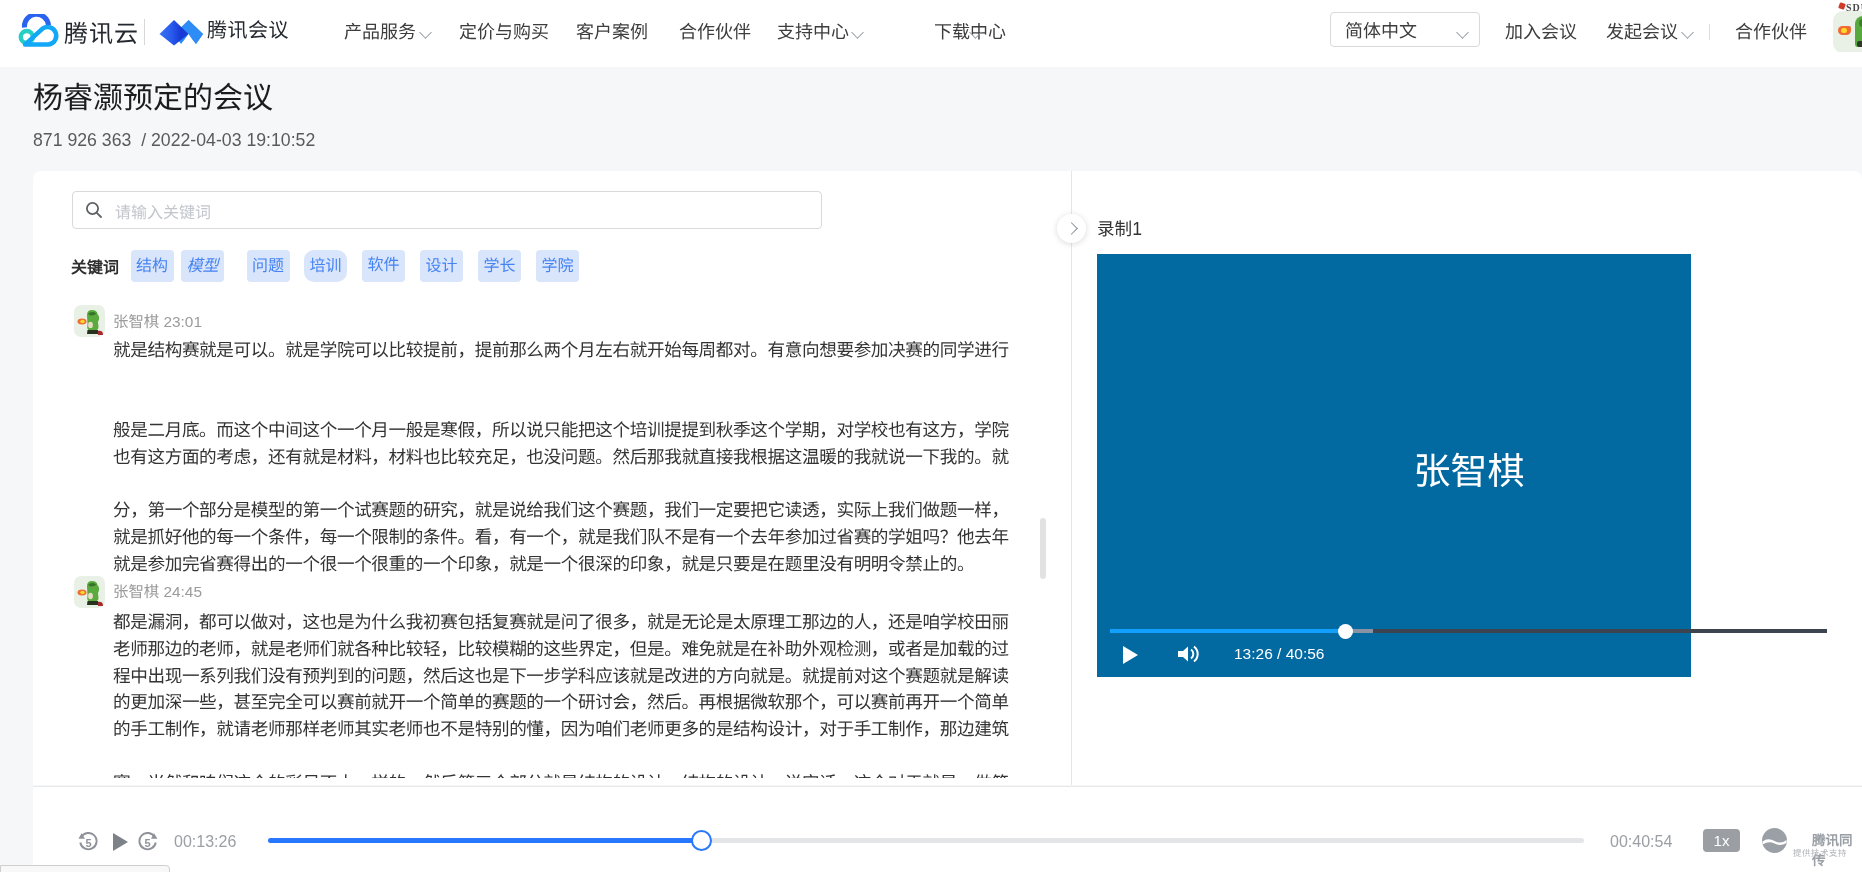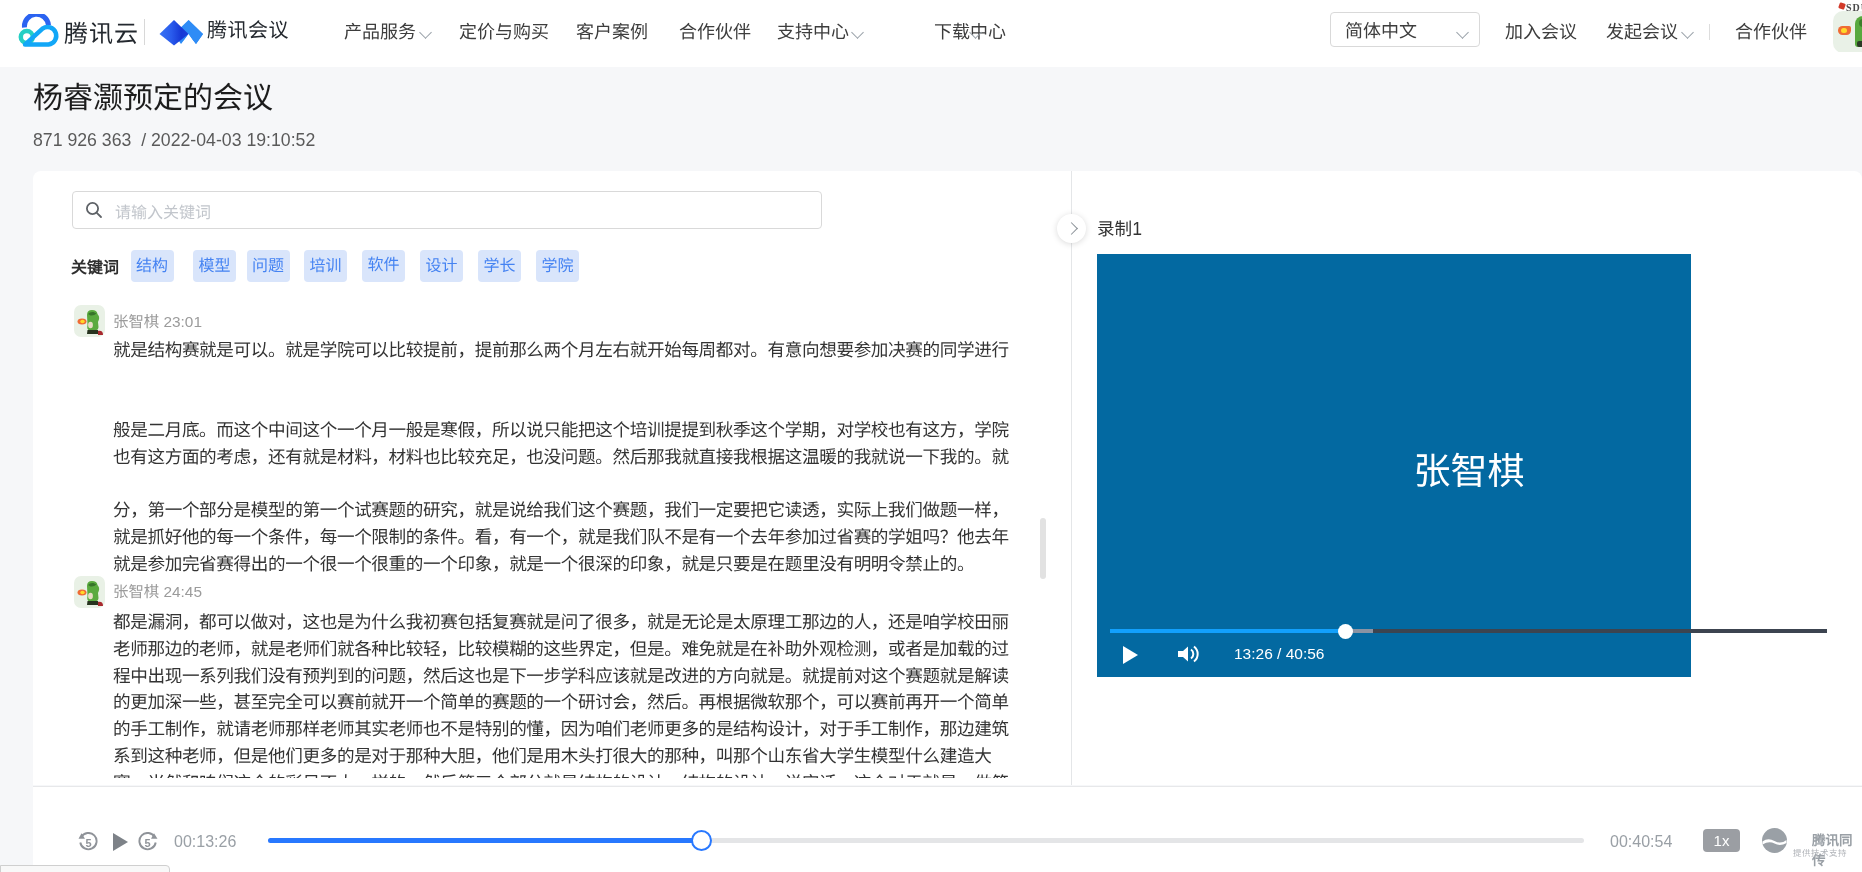--- a/index.html
+++ b/index.html
@@ -92,23 +92,23 @@
 
   <div class="abs" style="left:39px;top:20px;width:750px;height:38px;border:1px solid #d9d9d9;border-radius:4px;"></div>
   <svg class="abs" style="left:52px;top:30px" width="18" height="18" viewBox="0 0 18 18">
     <circle cx="7.5" cy="7.5" r="5.6" fill="none" stroke="#5f6368" stroke-width="1.8"></circle>
     <line x1="11.8" y1="11.8" x2="16" y2="16" stroke="#5f6368" stroke-width="1.8" stroke-linecap="round"></line>
   </svg>
   <div class="abs" style="left:82px;top:28px;font-size:16px;color:#c2c6cc;">请输入关键词</div>
 
   <div class="abs" style="left:38px;top:83px;font-size:16px;color:#2f2f2f;font-weight:700;">关键词</div>
   <div class="tag" style="left:97.5px;">结构</div>
-  <div class="tag" style="left:160px;">模型</div>
+  <div class="tag" style="left:148px;font-style:italic;">模型</div>
   <div class="tag" style="left:213.5px;">问题</div>
-  <div class="tag" style="left:271px;">培训</div>
+  <div class="tag" style="left:271px;border-radius:10px;">培训</div>
   <div class="tag" style="left:329px;font-family:Liberation Mono, monospace;">软件</div>
   <div class="tag" style="left:387px;">设计</div>
   <div class="tag" style="left:445px;">学长</div>
   <div class="tag" style="left:503px;">学院</div>
 
   <svg class="abs" style="left:41px;top:134px" width="31" height="32" viewBox="0 0 31 32">
     <rect x="0" y="0" width="31" height="32" rx="7" fill="#e9f1e6"></rect>
     <ellipse cx="8" cy="16.5" rx="4.5" ry="3" fill="#ef6c35"></ellipse>
     <ellipse cx="8.5" cy="16.5" rx="2.2" ry="1.7" fill="#ffd928"></ellipse>
     <path d="M 13,10 Q 13,5 18,5 Q 23,5 23.5,9 L 24.5,10.5 Q 26,13 24,17 L 24.5,22 Q 24.5,25 21,25.5 L 15,25.5 Q 12.5,24 13.5,20 Z" fill="#5aaa3f"></path>
@@ -134,21 +134,20 @@
     <ellipse cx="16.5" cy="20" rx="2.4" ry="3.2" fill="#e7dcc4"></ellipse>
     <path d="M 13.5,25 L 24,25 L 25,29 L 13,29 Z" fill="#27331f"></path>
     <path d="M 24,26 Q 29,25 29,30 L 24,30 Z" fill="#a8292f"></path>
   </svg>
   <div class="msgname" style="left:80px;top:408px;">张智棋 24:45</div>
   <div class="chatline" style="left:80px;top:437px;">都是漏洞，都可以做对，这也是为什么我初赛包括复赛就是问了很多，就是无论是太原理工那边的人，还是咱学校田丽</div>
   <div class="chatline" style="left:80px;top:463.8px;">老师那边的老师，就是老师们就各种比较轻，比较模糊的这些界定，但是。难免就是在补助外观检测，或者是加载的过</div>
   <div class="chatline" style="left:80px;top:490.6px;">程中出现一系列我们没有预判到的问题，然后这也是下一步学科应该就是改进的方向就是。就提前对这个赛题就是解读</div>
   <div class="chatline" style="left:80px;top:517.4px;">的更加深一些，甚至完全可以赛前就开一个简单的赛题的一个研讨会，然后。再根据微软那个，可以赛前再开一个简单</div>
   <div class="chatline" style="left:80px;top:544.2px;">的手工制作，就请老师那样老师其实老师也不是特别的懂，因为咱们老师更多的是结构设计，对于手工制作，那边建筑</div>
-  <div class="chatline" style="left:80px;top:571px;">系到这种老师，但是他们更多的是对于那种大胆，他们是用木头打很大的那种，叫那个山东省大学生模型什么建造大</div>
   <div class="chatline" style="left:80px;top:597.8px;height:9px;overflow:hidden;">赛，当然和咱们这个的彩显不大一样的，然后第三个部分就是结构的设计，结构的设计，说实话，这个对于就是，做简</div>
 
   <div class="abs" style="left:1007px;top:347px;width:6px;height:61px;background:#e2e2e2;border-radius:3px;"></div>
 
   <div id="vdivider"></div>
   <div class="abs" style="left:1024px;top:43px;width:29px;height:29px;border-radius:50%;background:#fff;box-shadow:0 1px 6px rgba(0,0,0,0.15);"></div>
   <div class="chev" style="left:1034px;top:53px;transform:rotate(-45deg);border-color:#8a9097;"></div>
 
   <div class="abs" style="left:1064px;top:44px;font-size:17.6px;color:#333;">录制1</div>
 

